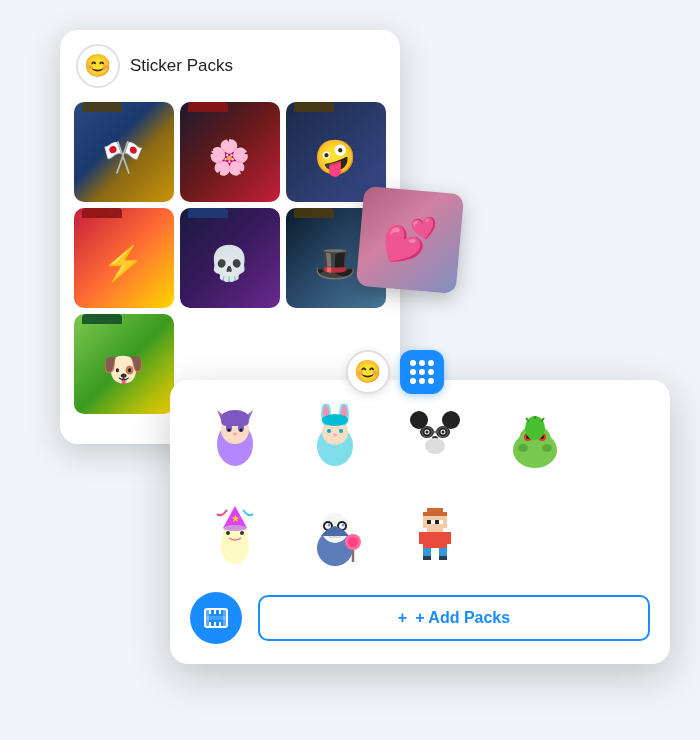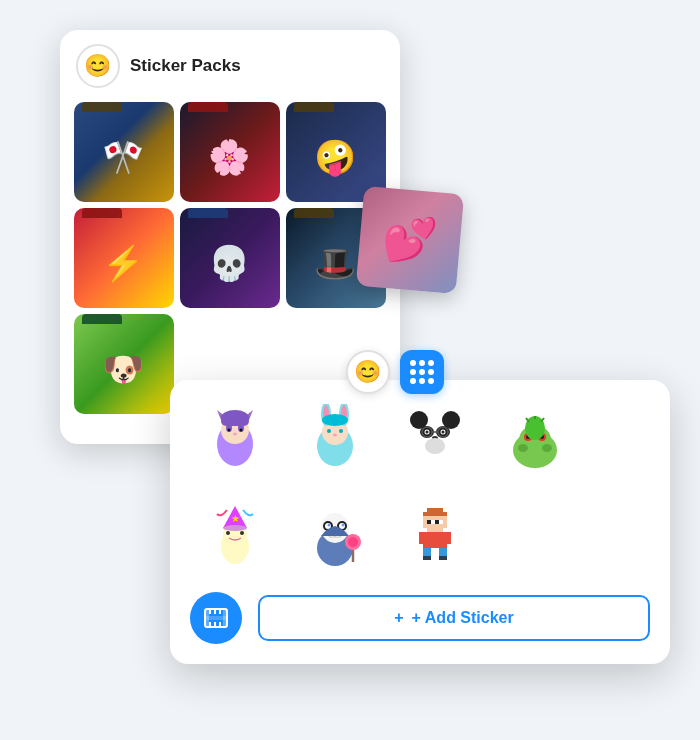--- a/index.html
+++ b/index.html
@@ -40,21 +40,21 @@
       background: white;
       display: flex;
       align-items: center;
       justify-content: center;
       font-size: 22px;
       flex-shrink: 0;
     }
 
     .panel-title {
       font-size: 17px;
-      font-weight: 700;
+      font-weight: 400;
       color: #222;
     }
 
     .folder-grid {
       display: grid;
       grid-template-columns: repeat(3, 1fr);
       gap: 6px;
       padding: 4px 14px 14px 14px;
     }
 
@@ -480,16 +480,16 @@
         <rect x="6" y="4" width="2" height="5" fill="white"></rect>
         <rect x="11" y="4" width="2" height="5" fill="white"></rect>
         <rect x="16" y="4" width="2" height="5" fill="white"></rect>
         <rect x="6" y="17" width="2" height="5" fill="white"></rect>
         <rect x="11" y="17" width="2" height="5" fill="white"></rect>
         <rect x="16" y="17" width="2" height="5" fill="white"></rect>
       </svg>
     </div>
     <button class="add-action-btn">
       <span>+</span>
-      <span>+ Add Sticker</span>
+      <span>+ Add Packs</span>
     </button>
   </div>
 </div>
 
 </body></html>

